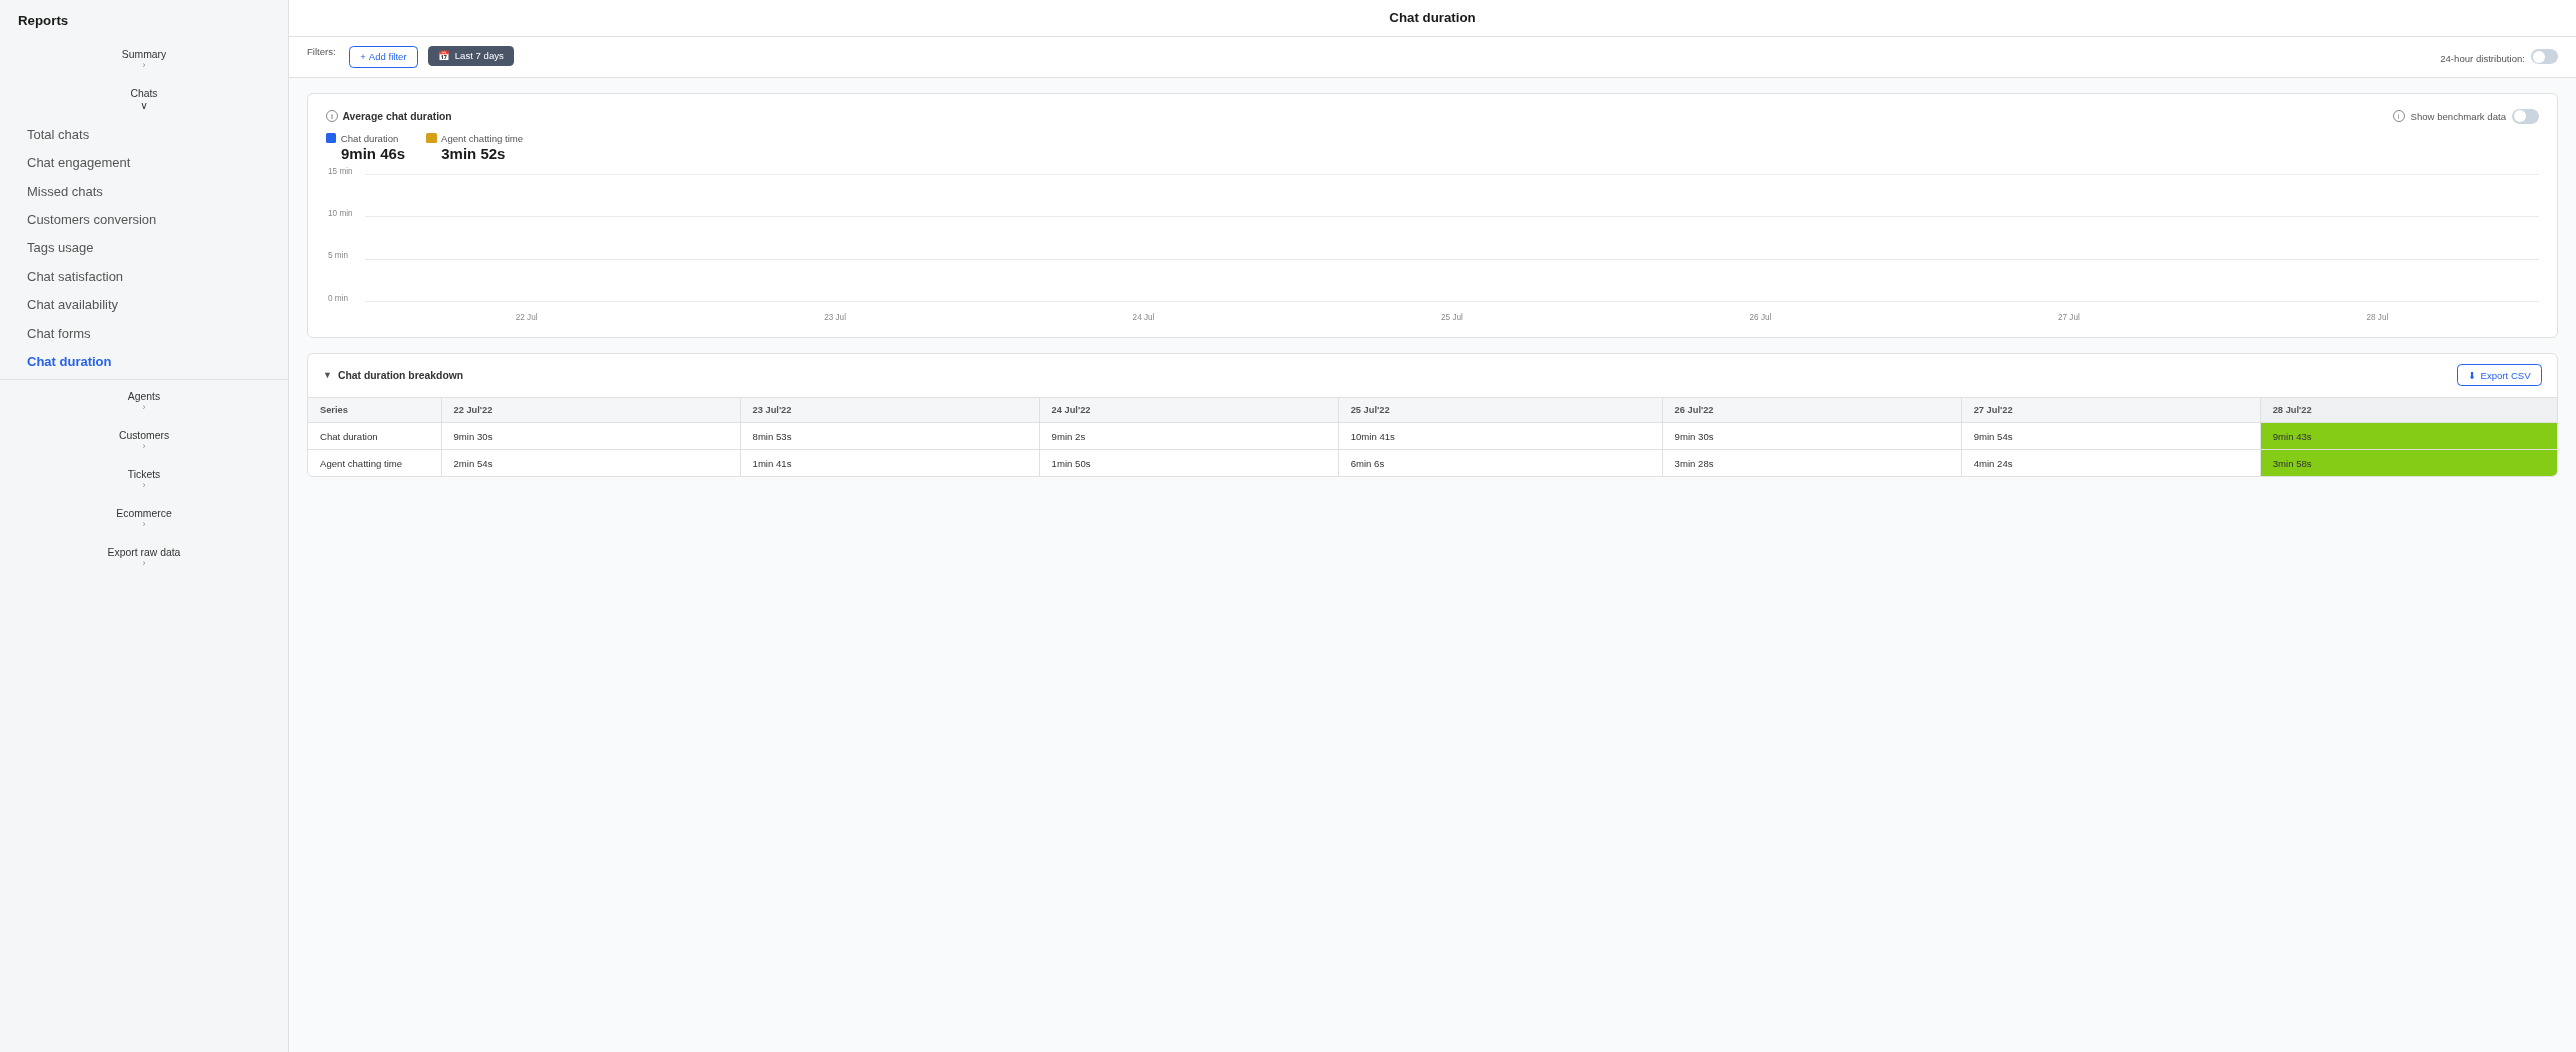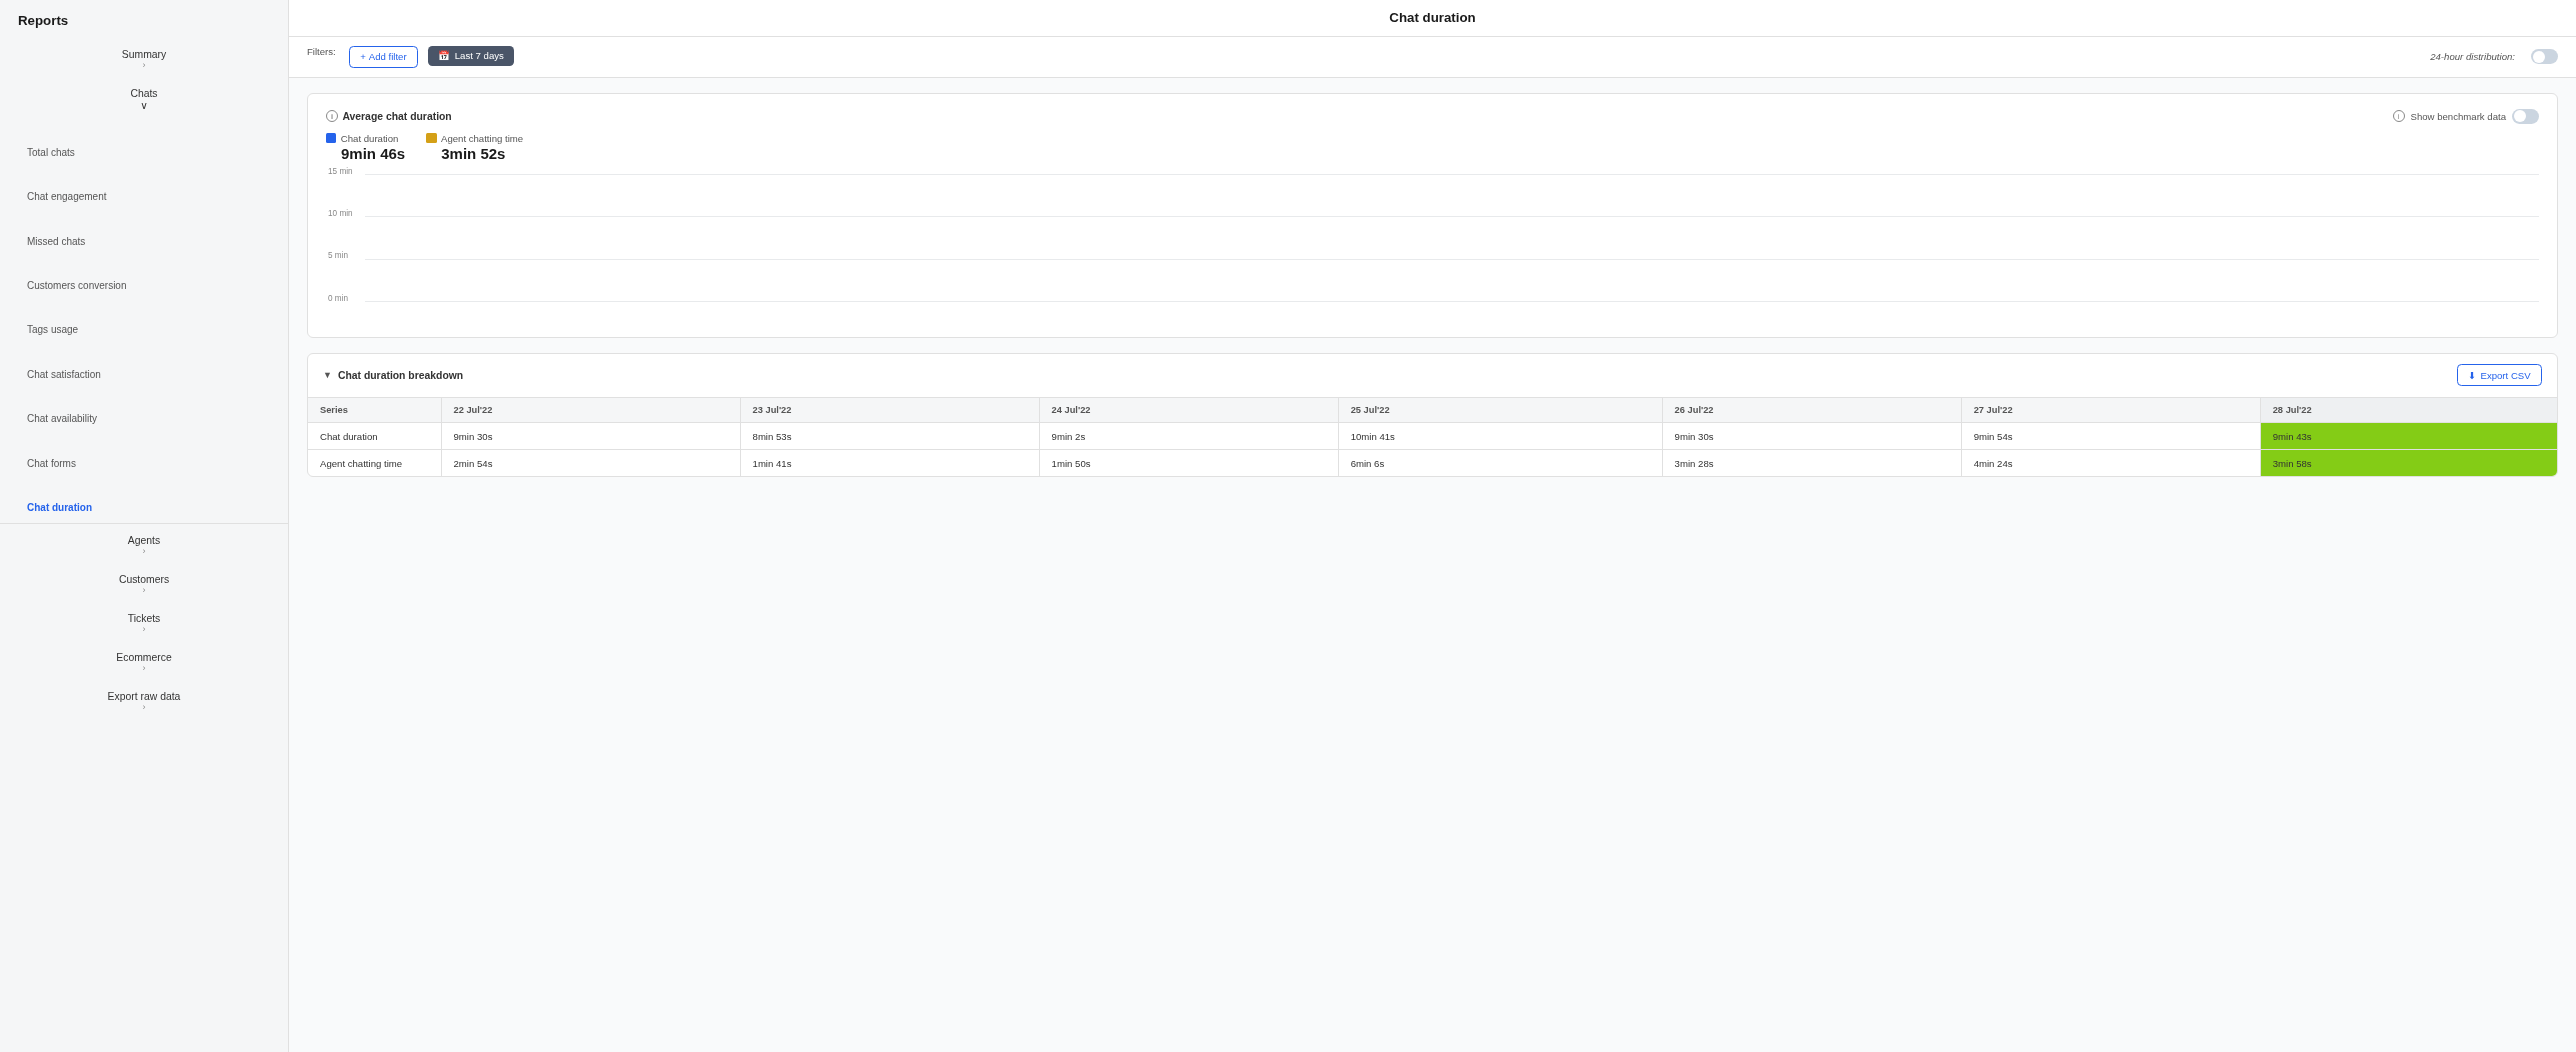--- a/index.html
+++ b/index.html
@@ -6,38 +6,38 @@
     body { font-family: -apple-system, BlinkMacSystemFont, 'Segoe UI', sans-serif; background: #f5f6f7; color: #333; font-size: 10.4px; display: flex; height: 100vh; overflow: hidden; }
 
     
     .sidebar { width: 289px; background: #f5f6f7; border-right: 0.7px solid #e0e0e0; display: flex; flex-direction: column; padding: 0; overflow-y: auto; flex-shrink: 0; }
     .sidebar-title { font-size: 13.3px; font-weight: 700; padding: 13.3px 18px 12px; color: #1a1a1a; }
     .sidebar-item { display: flex; align-items: center; justify-content: space-between; padding: 9px 18px; cursor: pointer; font-size: 10.4px; color: #333; flex-direction: column; }
     .sidebar-item .chevron { color: #888; font-size: 9px; }
     .sidebar-section { padding: 0; }
     .sidebar-section-header { display: flex; align-items: center; justify-content: space-between; padding: 9px 18px; cursor: pointer; font-size: 10.4px; color: #333; font-weight: 500; flex-direction: column; }
     .sub-items { padding-left: 0; }
-    .sub-item { padding: 6.7px 18px 6.7px 27px; cursor: pointer; color: #555; font-size: 10px; margin-top: 20px; }
+    .sub-item { padding: 6.7px 18px 6.7px 27px; cursor: pointer; color: #555; font-size: 13px; }
     .sub-item.active { color: #2563eb; font-weight: 600; }
     .divider { height: 0.7px; background: #e0e0e0; margin: 3px 0; }
 
     
     .main { flex: 1; display: flex; flex-direction: column; overflow: hidden; background: #fff; }
 
     
     .topbar { padding: 10.4px 18px; border-bottom: 0.7px solid #e0e0e0; background: #fff; text-align: center; }
     .topbar-title { font-size: 13.3px; font-weight: 600; color: #1a1a1a; }
 
     
     .filterbar { display: flex; align-items: center; justify-content: space-between; padding: 9px 18px; border-bottom: 0.7px solid #e0e0e0; background: #fff; }
     .filterbar-left { display: flex; align-items: flex-start; gap: 10px; }
     .filterbar-label { font-size: 9.6px; color: #555; margin-right: 3px; }
     .btn-add-filter { display: flex; align-items: center; gap: 3px; padding: 4.4px 10.4px; border: 1.1px solid #2563eb; border-radius: 4.4px; background: #fff; color: #2563eb; cursor: pointer; font-size: 9.6px; font-weight: 500; }
     .btn-last7days { display: flex; align-items: center; gap: 4.4px; padding: 4.4px 10.4px; border: none; border-radius: 4.4px; background: #4a5568; color: #fff; cursor: pointer; font-size: 9.6px; font-weight: 500; }
-    .filterbar-right { display: flex; align-items: center; gap: 16px; font-size: 9.6px; color: #555; font-style: italic; }
+    .filterbar-right { display: flex; align-items: flex-end; gap: 6px; font-size: 9.6px; color: #555; }
     .toggle { width: 27px; height: 15px; background: #cbd5e0; border-radius: 7.4px; position: relative; cursor: pointer; display: inline-block; }
     .toggle::after { content: ''; position: absolute; width: 12px; height: 12px; background: #fff; border-radius: 50%; top: 1.5px; left: 1.5px; transition: 0.2s; }
 
     
     .content { flex: 1; overflow-y: auto; padding: 15px 18px; background: #f9fafb; }
 
     
     .chart-card { background: #fff; border-radius: 6px; border: 0.7px solid #e0e0e0; padding: 15px 18px; margin-bottom: 15px; }
     .chart-header { display: flex; align-items: center; justify-content: space-between; margin-bottom: 9px; }
     .chart-title-row { display: flex; align-items: center; gap: 4.4px; font-size: 10.4px; font-weight: 600; color: #333; }
@@ -244,20 +244,29 @@
               <div class="bar bar-yellow" style="width: 18px; height: 24%;"></div>
             </div>
             <div class="bar-group">
               <div class="bar bar-blue" style="width: 18px; height: 65%;"></div>
               <div class="bar bar-yellow" style="width: 18px; height: 30%;"></div>
             </div>
             <div class="bar-group">
               <div class="bar bar-blue" style="width: 18px; height: 65%;"></div>
               <div class="bar bar-yellow" style="width: 18px; height: 28%;"></div>
             </div>
+          </div>
+        <div class="x-labels" id="x-labels">
+            <span class="x-label">22 Jul</span>
+            <span class="x-label">23 Jul</span>
+            <span class="x-label">24 Jul</span>
+            <span class="x-label">25 Jul</span>
+            <span class="x-label">26 Jul</span>
+            <span class="x-label">27 Jul</span>
+            <span class="x-label">28 Jul</span>
           </div>
       </div>
     </div>
 
     <div class="breakdown-card">
       <div class="breakdown-header">
         <div class="breakdown-title">
           <span class="chevron-down">▼</span>
           <span>Chat duration breakdown</span>
         </div>

